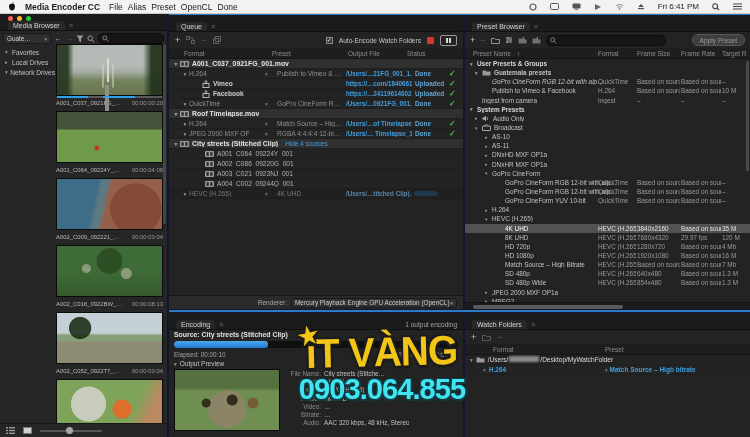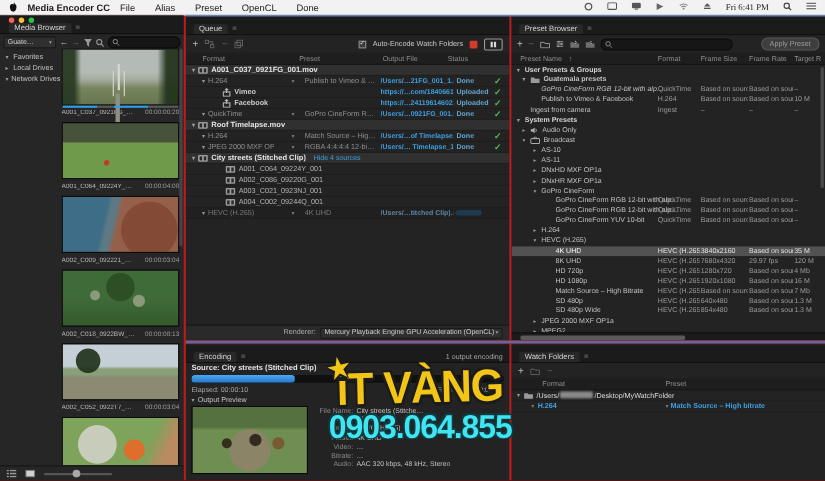--- a/index.html
+++ b/index.html
@@ -1,25 +1,25 @@
 <!DOCTYPE html>
 <html><head>
 <meta charset="utf-8">
 <style>
   html,body{margin:0;padding:0;background:#000;}
   *{box-sizing:border-box;}
-  .app{position:relative;width:750px;height:437px;background:#b91c1c;overflow:hidden;
+  .app{position:relative;width:750px;height:437px;background:#0f172a;overflow:hidden;
        font-family:"Liberation Sans",sans-serif;-webkit-font-smoothing:antialiased;}
 
   
   .menubar{position:absolute;left:0;top:0;width:750px;height:14px;background:#f2f2f2;
            display:flex;align-items:center;padding:0 8px;gap:9px;font-size:8.5px;color:#1c1c1c;border-bottom:1px solid #c9c9c9;}
   .menubar .appname{font-weight:bold;}
-  .menu-left{display:flex;gap:18px;align-items:flex-end;}
-  .menu-right{margin-left:auto;display:flex;gap:13px;align-items:flex-start;color:#333;font-family:Liberation Serif, serif;}
+  .menu-left{display:flex;gap:5px;align-items:flex-end;}
+  .menu-right{margin-left:auto;display:flex;gap:13px;align-items:center;color:#333;}
   .mb-ic{display:inline-flex;align-items:center;}
   .clock{font-size:8px;color:#222;}
 
   
   .tl{position:absolute;width:5px;height:5px;border-radius:50%;top:16px;z-index:30;}
   .tl.c{left:8px;background:#ff5f57;}.tl.m{left:17px;background:#febc2e;}.tl.z{left:26px;background:#28c840;}
 
   
   .panel{position:absolute;background:#232323;overflow:hidden;}
   .pstrip{height:6px;background:#1b1b1b;}

